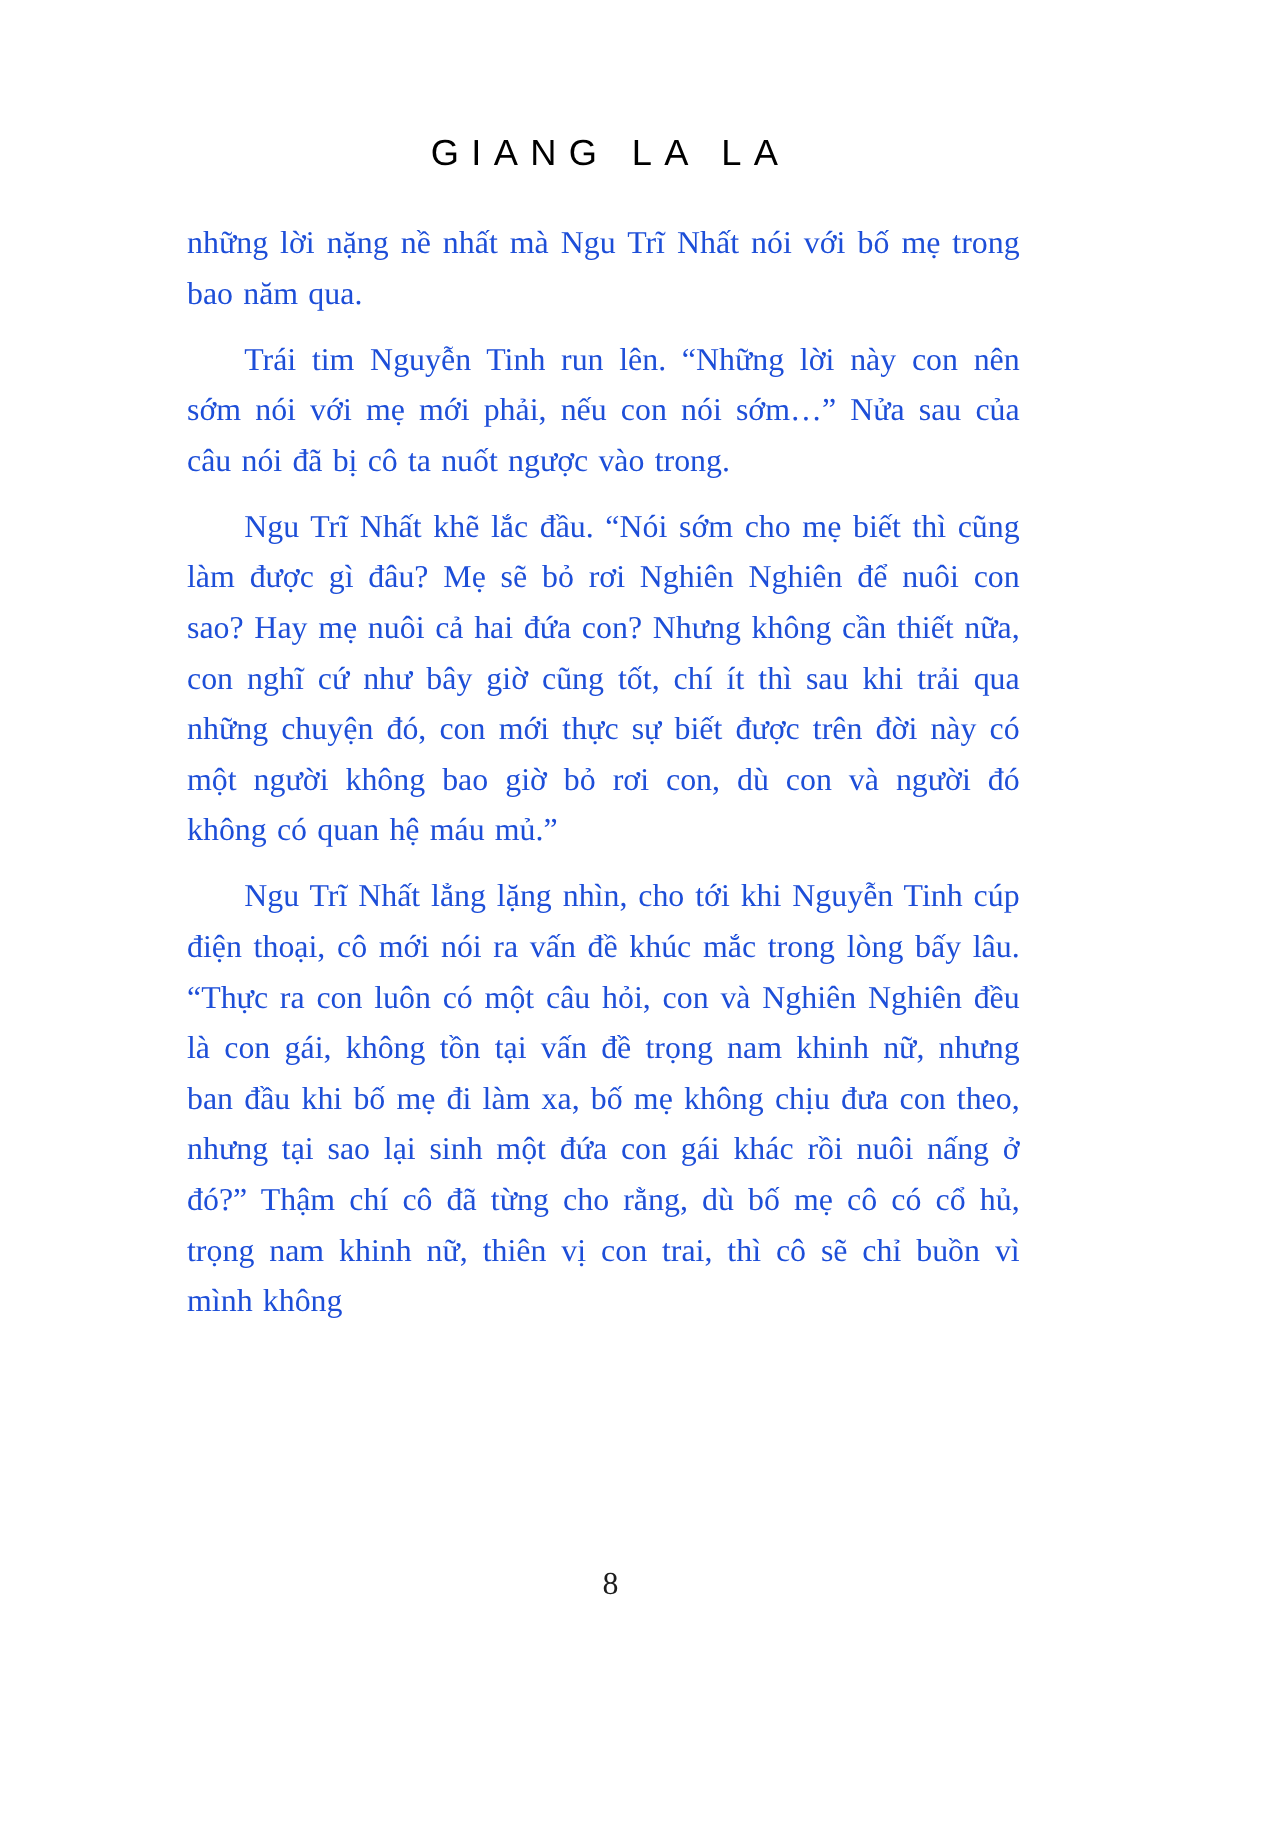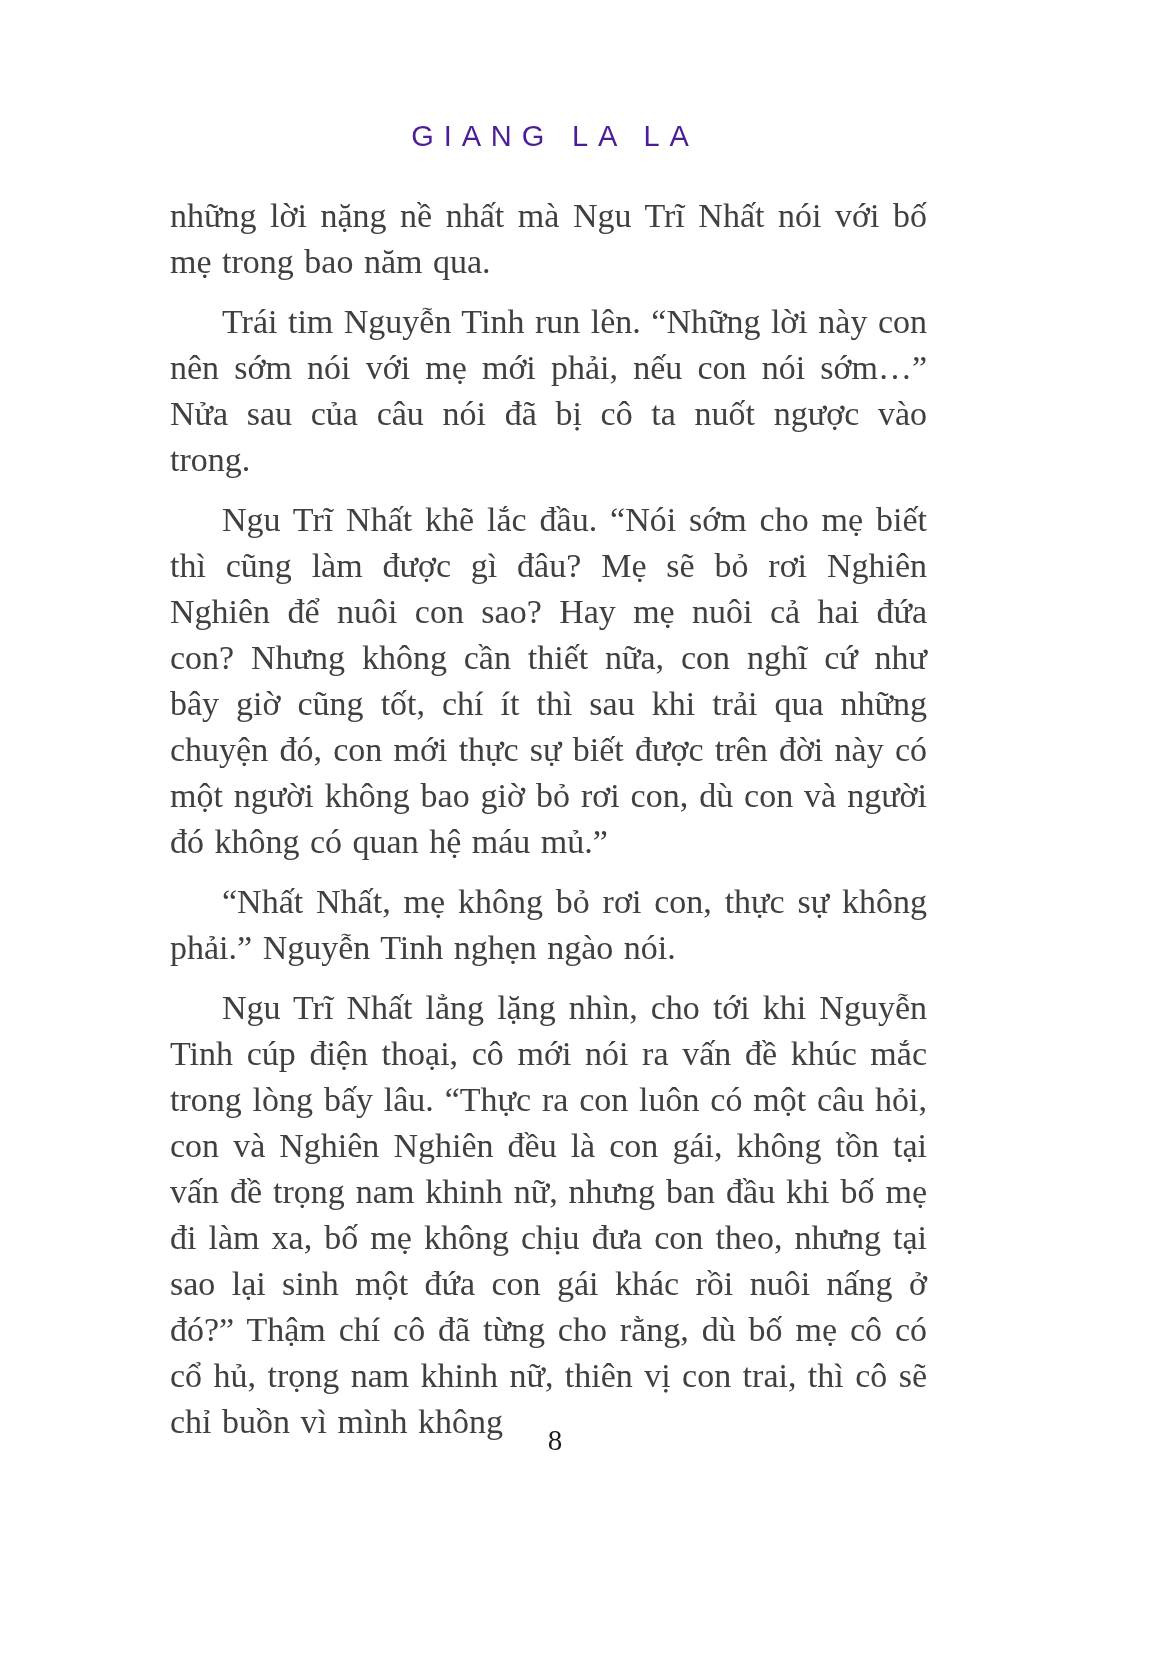--- a/index.html
+++ b/index.html
@@ -13,31 +13,31 @@
   .book-page {
     position: relative;
     width: 1166px;
     height: 1662px;
     background: #ffffff;
     padding: 120px 226px 0 170px;
   }
   .running-header {
     text-align: center;
     font-family: "Liberation Sans", sans-serif;
-    font-size: 29px;
+    font-size: 33px;
     font-weight: 400;
     letter-spacing: 0.34em;
-    color: #4c1d95;
+    color: #000000;
     margin-bottom: 40px;
     white-space: nowrap;
   }
   .body-text p {
-    font-size: 34px;
+    font-size: 29px;
     line-height: 46px;
-    color: #404040;
+    color: #1d4ed8;
     text-align: justify;
     text-indent: 52px;
     margin: 0 13px 14px 0;
     word-spacing: 2px;
   }
   .body-text p.no-indent {
     text-indent: 0;
   }
   .page-number {
     position: absolute;
@@ -53,18 +53,17 @@
 </head>
 <body>
 
 <div class="book-page">
   <div class="running-header">GIANG LA LA</div>
 
   <div class="body-text">
     <p class="no-indent">những lời nặng nề nhất mà Ngu Trĩ Nhất nói với bố mẹ trong bao năm qua.</p>
     <p>Trái tim Nguyễn Tinh run lên. “Những lời này con nên sớm nói với mẹ mới phải, nếu con nói sớm…” Nửa sau của câu nói đã bị cô ta nuốt ngược vào trong.</p>
     <p>Ngu Trĩ Nhất khẽ lắc đầu. “Nói sớm cho mẹ biết thì cũng làm được gì đâu? Mẹ sẽ bỏ rơi Nghiên Nghiên để nuôi con sao? Hay mẹ nuôi cả hai đứa con? Nhưng không cần thiết nữa, con nghĩ cứ như bây giờ cũng tốt, chí ít thì sau khi trải qua những chuyện đó, con mới thực sự biết được trên đời này có một người không bao giờ bỏ rơi con, dù con và người đó không có quan hệ máu mủ.”</p>
-    <p>“Nhất Nhất, mẹ không bỏ rơi con, thực sự không phải.” Nguyễn Tinh nghẹn ngào nói.</p>
     <p>Ngu Trĩ Nhất lẳng lặng nhìn, cho tới khi Nguyễn Tinh cúp điện thoại, cô mới nói ra vấn đề khúc mắc trong lòng bấy lâu. “Thực ra con luôn có một câu hỏi, con và Nghiên Nghiên đều là con gái, không tồn tại vấn đề trọng nam khinh nữ, nhưng ban đầu khi bố mẹ đi làm xa, bố mẹ không chịu đưa con theo, nhưng tại sao lại sinh một đứa con gái khác rồi nuôi nấng ở đó?” Thậm chí cô đã từng cho rằng, dù bố mẹ cô có cổ hủ, trọng nam khinh nữ, thiên vị con trai, thì cô sẽ chỉ buồn vì mình không</p>
   </div>
 
   <div class="page-number">8</div>
 </div>
 
 </body></html>

